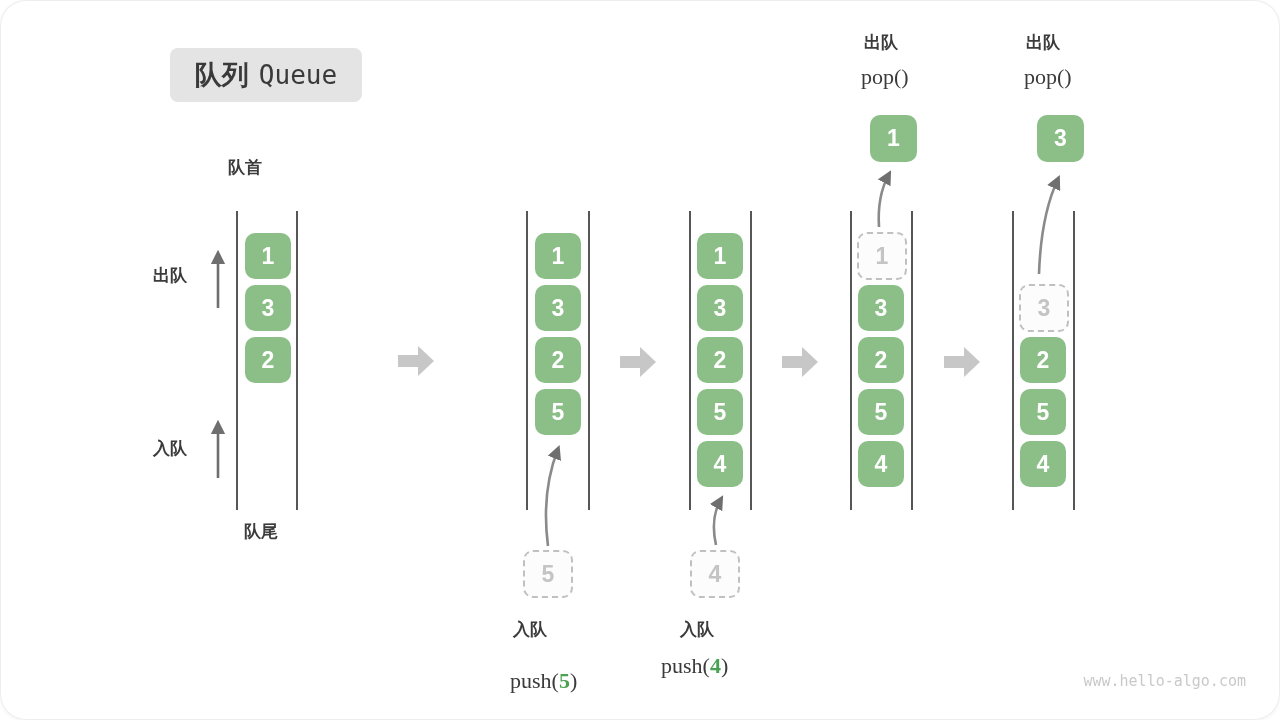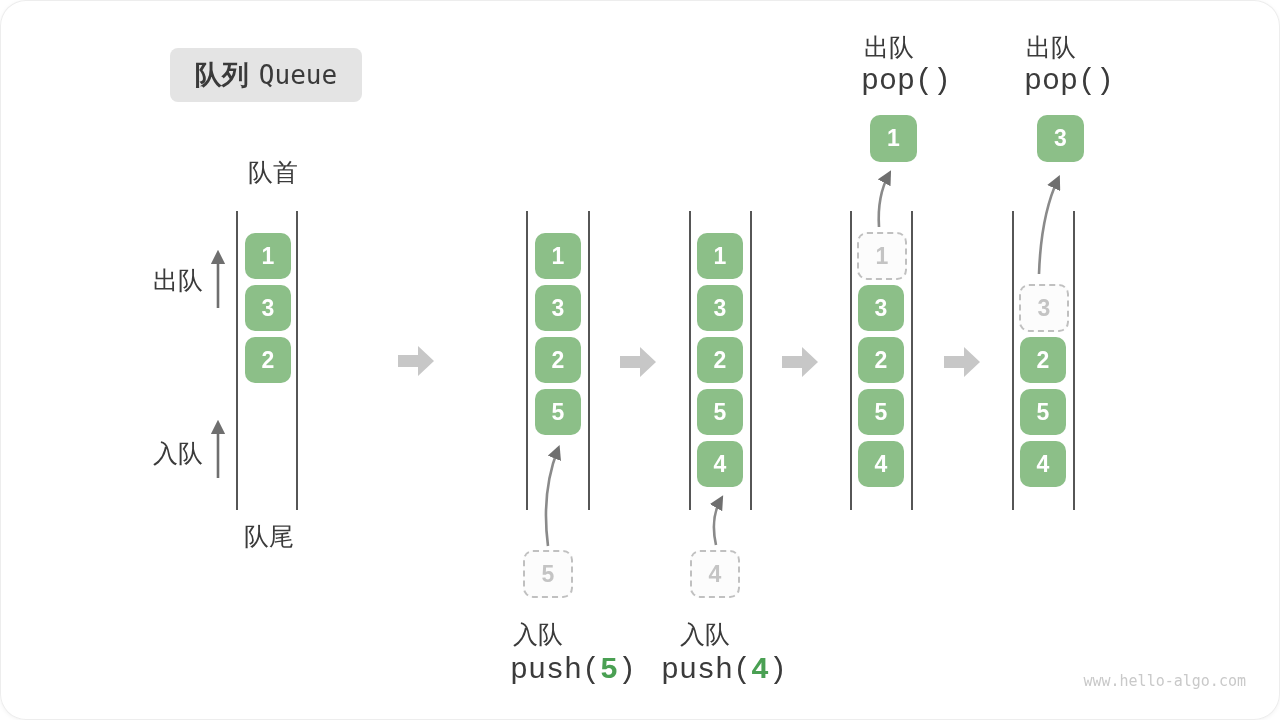--- a/index.html
+++ b/index.html
@@ -7,22 +7,22 @@
          font-family:"Liberation Sans",sans-serif;}
   .card{position:absolute;inset:0;border-radius:26px;background:#fff;
         box-shadow:inset 0 0 0 1px #ededed, 0 1px 4px rgba(0,0,0,.05);}
 
   .title-box{position:absolute;left:170px;top:48px;width:192px;height:54px;
              background:#e4e4e4;border-radius:8px;display:flex;align-items:center;
              justify-content:center;gap:10px;}
   .title-zh{font-weight:700;font-size:27px;color:#3a3a3a;}
   .title-en{font-family:"DejaVu Sans Mono",monospace;font-size:26px;color:#3a3a3a;}
 
-  .cjk-label{position:absolute;font-weight:400;font-size:25px;color:#3b3b3b;white-space:nowrap;}
-  .mono-label{position:absolute;font-family:Liberation Mono, monospace;font-size:30px;
+  .cjk-label{position:absolute;font-weight:700;font-size:17px;color:#3b3b3b;white-space:nowrap;}
+  .mono-label{position:absolute;font-family:Liberation Serif, serif;font-size:22px;
               color:#3b3b3b;white-space:nowrap;}
   .mono-label .accent{color:#4aa053;font-weight:700;}
 
   .channel{position:absolute;top:211px;height:299px;border-left:2px solid #565656;
            border-right:2px solid #565656;box-sizing:border-box;}
 
   .cell{position:absolute;width:46px;height:46px;border-radius:10px;background:#8cbf88;
         color:#fff;font-weight:700;font-size:23px;display:flex;align-items:center;
         justify-content:center;}
   .ghost{position:absolute;width:50px;height:48px;box-sizing:border-box;border-radius:10px;
@@ -41,21 +41,21 @@
 <body>
 
 <div class="stage">
   <div class="card"></div>
 
   <div class="title-box">
     <span class="title-zh">队列</span>
     <span class="title-en">Queue</span>
   </div>
 
-  <div class="cjk-label" style="left:248px;top:156px;">队首</div>
+  <div class="cjk-label" style="left:228px;top:156px;">队首</div>
   <div class="cjk-label" style="left:244px;top:520px;">队尾</div>
 
   <div class="cjk-label" style="left:153px;top:264px;">出队</div>
   <div class="cjk-label" style="left:153px;top:437px;">入队</div>
 
   <div class="channel" style="left:236px;width:62px;"></div>
   <div class="channel" style="left:526px;width:64px;"></div>
   <div class="channel" style="left:689px;width:63px;"></div>
   <div class="channel" style="left:850px;width:63px;"></div>
   <div class="channel" style="left:1012px;width:63px;"></div>
@@ -63,21 +63,21 @@
   <div class="cell" style="left:245px;top:233px;">1</div>
   <div class="cell" style="left:245px;top:285px;">3</div>
   <div class="cell" style="left:245px;top:337px;">2</div>
 
   <div class="cell" style="left:535px;top:233px;">1</div>
   <div class="cell" style="left:535px;top:285px;">3</div>
   <div class="cell" style="left:535px;top:337px;">2</div>
   <div class="cell" style="left:535px;top:389px;">5</div>
   <div class="ghost" style="left:523px;top:550px;">5</div>
   <div class="cjk-label" style="left:513px;top:618px;">入队</div>
-  <div class="mono-label" style="left:510px;top:653px;"><span>push(</span><span class="accent">5</span><span>)</span></div>
+  <div class="mono-label" style="left:510px;top:668px;"><span>push(</span><span class="accent">5</span><span>)</span></div>
 
   <div class="cell" style="left:697px;top:233px;">1</div>
   <div class="cell" style="left:697px;top:285px;">3</div>
   <div class="cell" style="left:697px;top:337px;">2</div>
   <div class="cell" style="left:697px;top:389px;">5</div>
   <div class="cell" style="left:697px;top:441px;">4</div>
   <div class="ghost" style="left:690px;top:550px;">4</div>
   <div class="cjk-label" style="left:680px;top:618px;">入队</div>
   <div class="mono-label" style="left:661px;top:653px;"><span>push(</span><span class="accent">4</span><span>)</span></div>
 

